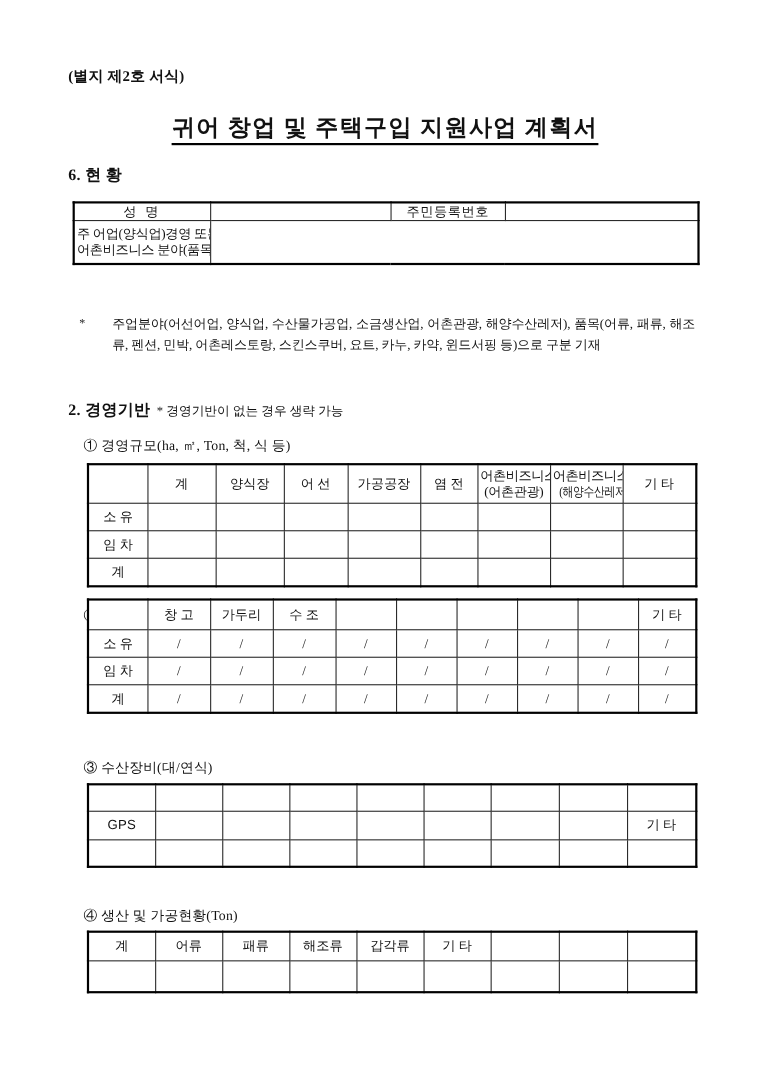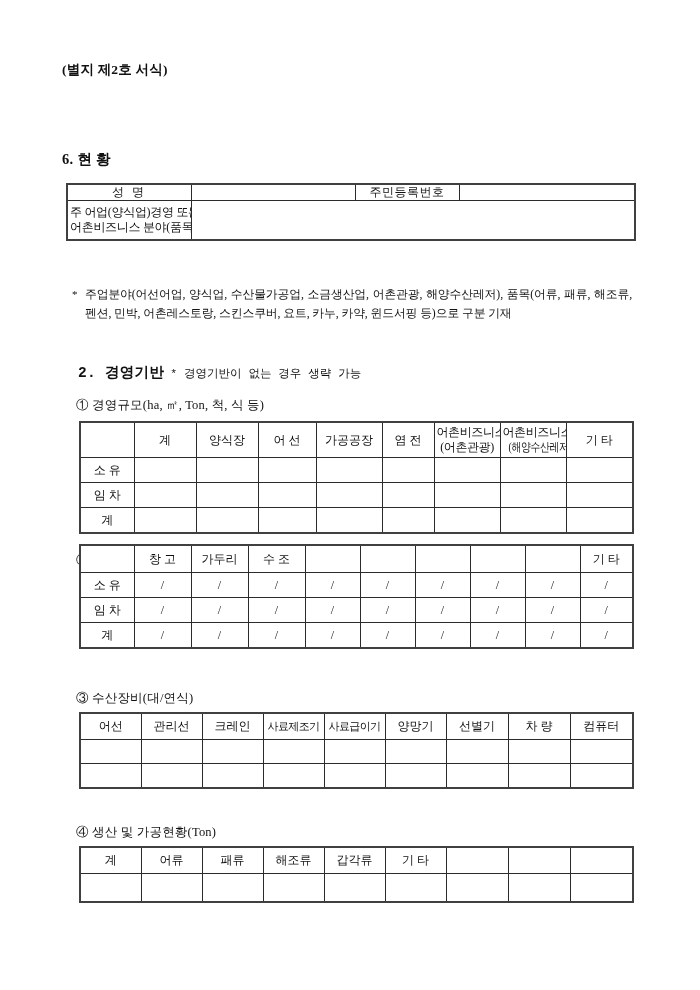--- a/index.html
+++ b/index.html
@@ -79,21 +79,21 @@
     letter-spacing: -0.1px;
   }
   .note-block .star {
     position: absolute;
     left: 0px;
     top: 1px;
     font-size: 11px;
   }
   .note-block .note-text {
     display: block;
-    margin-left: 13px;
+    margin-left: 30px;
     text-align: justify;
     text-justify: inter-character;
   }
 
   
   table.form {
     position: absolute;
     border-collapse: collapse;
     table-layout: fixed;
     background: #fff;
@@ -102,21 +102,21 @@
     border: 1px solid #2b2b2b;
     font-size: 12px;
     text-align: center;
     vertical-align: middle;
     padding: 0 2px;
     line-height: 1.25;
     overflow: hidden;
     white-space: nowrap;
   }
   table.form.outer-bold {
-    border: 2px solid #404040;
+    border: 2px solid #000000;
   }
   .lbl {
     letter-spacing: 2.5px;
   }
   .lbl-tight {
     letter-spacing: 0.5px;
   }
   .two-line {
     font-size: 10.2px;
     letter-spacing: -0.4px;
@@ -155,20 +155,23 @@
   #table-equipment      { left: 79px; top: 712px; width: 553px; }
   #table-production     { left: 79px; top: 846px; width: 553px; }
 </style>
 </head>
 <body>
 
 <div class="page">
 
   <div class="form-code">(별지 제2호 서식)</div>
 
+  <div class="doc-title">
+    <span>귀어 창업 및 주택구입 지원사업 계획서</span>
+  </div>
 
   <div class="section-head" style="left:62px; top:150px;">
     <span>6. 현  황</span>
   </div>
 
   <table class="form outer-bold" id="table-current-status">
     <colgroup>
       <col style="width:124px">
       <col style="width:164px">
       <col style="width:104px">
@@ -189,21 +192,21 @@
         <td colspan="3"></td>
       </tr>
     </tbody>
   </table>
 
   <div class="note-block">
     <span class="star">*</span>
     <span class="note-text">주업분야(어선어업, 양식업, 수산물가공업, 소금생산업, 어촌관광, 해양수산레저), 품목(어류, 패류, 해조류, 펜션, 민박, 어촌레스토랑, 스킨스쿠버, 요트, 카누, 카약, 윈드서핑 등)으로 구분 기재</span>
   </div>
 
-  <div class="section-head" style="left:78px; top:363px;font-family:Liberation Mono, monospace;">
+  <div class="section-head" style="left:62px; top:363px;">
     <span>2. 경영기반</span><span class="note-inline">* 경영기반이 없는 경우 생략 가능</span>
   </div>
 
   <div class="sub-head" style="left:76px; top:397px;">
     <span>① 경영규모(ha, ㎡, Ton, 척, 식 등)</span>
   </div>
 
   <table class="form outer-bold" id="table-scale">
     <colgroup>
       <col style="width:54px">
@@ -355,44 +358,44 @@
       <col style="width:61px">
       <col style="width:61px">
       <col style="width:61px">
       <col style="width:61px">
       <col style="width:61px">
       <col style="width:62px">
       <col style="width:62px">
       <col style="width:63px">
     </colgroup>
     <tbody>
-      <tr>
-        <td style="height:25px;">어선</td>
-        <td>관리선</td>
-        <td>크레인</td>
-        <td style="font-size:11px; letter-spacing:-0.6px;">사료제조기</td>
-        <td style="font-size:11px; letter-spacing:-0.6px;">사료급이기</td>
-        <td>양망기</td>
-        <td>선별기</td>
-        <td>차  량</td>
-        <td>컴퓨터</td>
-      </tr>
 
       <tr>
         <td style="height:23px;"></td>
         <td></td>
         <td></td>
         <td></td>
         <td></td>
         <td></td>
         <td></td>
         <td></td>
         <td></td>
       </tr>
 
+      <tr>
+        <td class="latin" style="height:25px;">GPS</td>
+        <td></td>
+        <td></td>
+        <td></td>
+        <td></td>
+        <td></td>
+        <td></td>
+        <td></td>
+        <td>기  타</td>
+      </tr>
 
       <tr>
         <td style="height:23px;"></td>
         <td></td>
         <td></td>
         <td></td>
         <td></td>
         <td></td>
         <td></td>
         <td></td>

